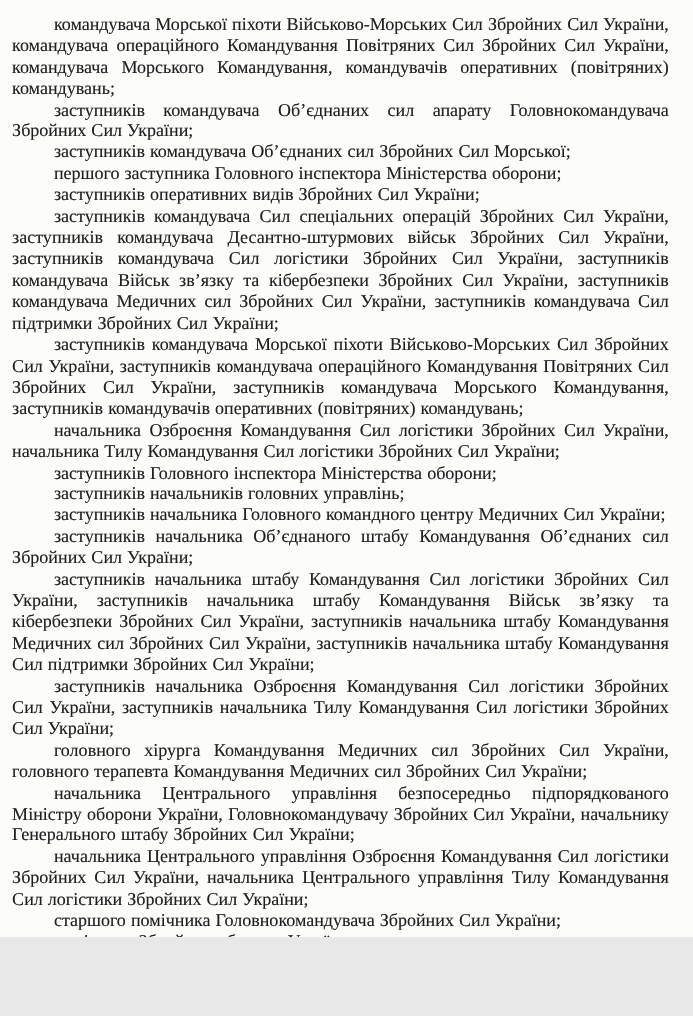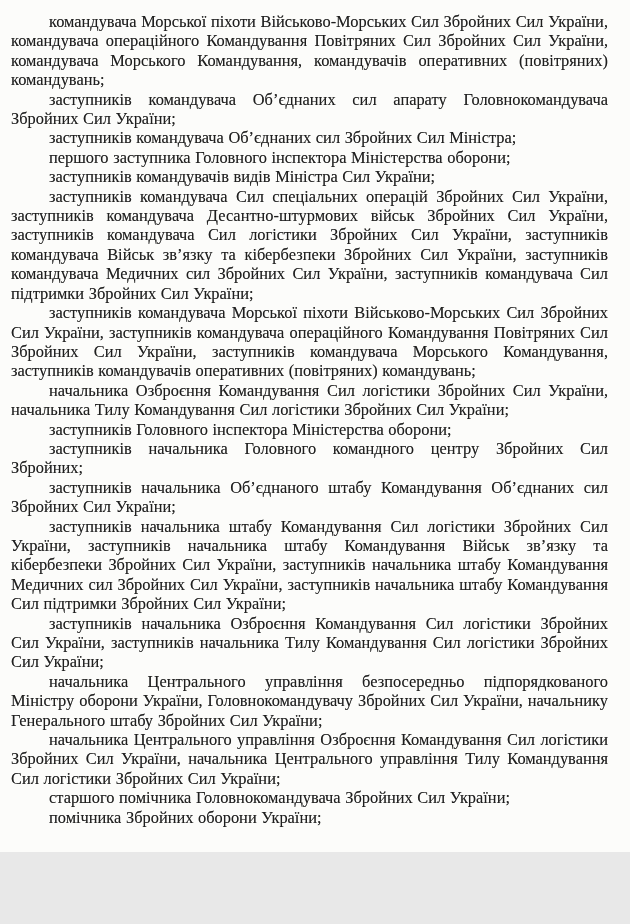--- a/index.html
+++ b/index.html
@@ -31,29 +31,31 @@
     word-spacing: 0.5px;
   }
 </style>
 </head>
 <body>
 
 <div class="page">
   <div class="doc" id="doc-body">
       <p>командувача Морської піхоти Військово-Морських Сил Збройних Сил України, командувача операційного Командування Повітряних Сил Збройних Сил України, командувача Морського Командування, командувачів оперативних (повітряних) командувань;</p>
       <p>заступників командувача Об’єднаних сил апарату Головнокомандувача Збройних Сил України;</p>
-      <p>заступників командувача Об’єднаних сил Збройних Сил Міністра;</p>
+      <p>заступників командувача Об’єднаних сил Збройних Сил Морської;</p>
       <p>першого заступника Головного інспектора Міністерства оборони;</p>
-      <p>заступників командувачів видів Міністра Сил України;</p>
+      <p>заступників оперативних видів Збройних Сил України;</p>
       <p>заступників командувача Сил спеціальних операцій Збройних Сил України, заступників командувача Десантно-штурмових військ Збройних Сил України, заступників командувача Сил логістики Збройних Сил України, заступників командувача Військ зв’язку та кібербезпеки Збройних Сил України, заступників командувача Медичних сил Збройних Сил України, заступників командувача Сил підтримки Збройних Сил України;</p>
       <p>заступників командувача Морської піхоти Військово-Морських Сил Збройних Сил України, заступників командувача операційного Командування Повітряних Сил Збройних Сил України, заступників командувача Морського Командування, заступників командувачів оперативних (повітряних) командувань;</p>
       <p>начальника Озброєння Командування Сил логістики Збройних Сил України, начальника Тилу Командування Сил логістики Збройних Сил України;</p>
       <p>заступників Головного інспектора Міністерства оборони;</p>
-      <p>заступників начальника Головного командного центру Збройних Сил Збройних;</p>
+      <p>заступників начальників головних управлінь;</p>
+      <p>заступників начальника Головного командного центру Медичних Сил України;</p>
       <p>заступників начальника Об’єднаного штабу Командування Об’єднаних сил Збройних Сил України;</p>
       <p>заступників начальника штабу Командування Сил логістики Збройних Сил України, заступників начальника штабу Командування Військ зв’язку та кібербезпеки Збройних Сил України, заступників начальника штабу Командування Медичних сил Збройних Сил України, заступників начальника штабу Командування Сил підтримки Збройних Сил України;</p>
       <p>заступників начальника Озброєння Командування Сил логістики Збройних Сил України, заступників начальника Тилу Командування Сил логістики Збройних Сил України;</p>
+      <p>головного хірурга Командування Медичних сил Збройних Сил України, головного терапевта Командування Медичних сил Збройних Сил України;</p>
       <p>начальника Центрального управління безпосередньо підпорядкованого Міністру оборони України, Головнокомандувачу Збройних Сил України, начальнику Генерального штабу Збройних Сил України;</p>
       <p>начальника Центрального управління Озброєння Командування Сил логістики Збройних Сил України, начальника Центрального управління Тилу Командування Сил логістики Збройних Сил України;</p>
       <p>старшого помічника Головнокомандувача Збройних Сил України;</p>
       <p>помічника Збройних оборони України;</p>
     </div>
 </div>
 
 </body></html>

